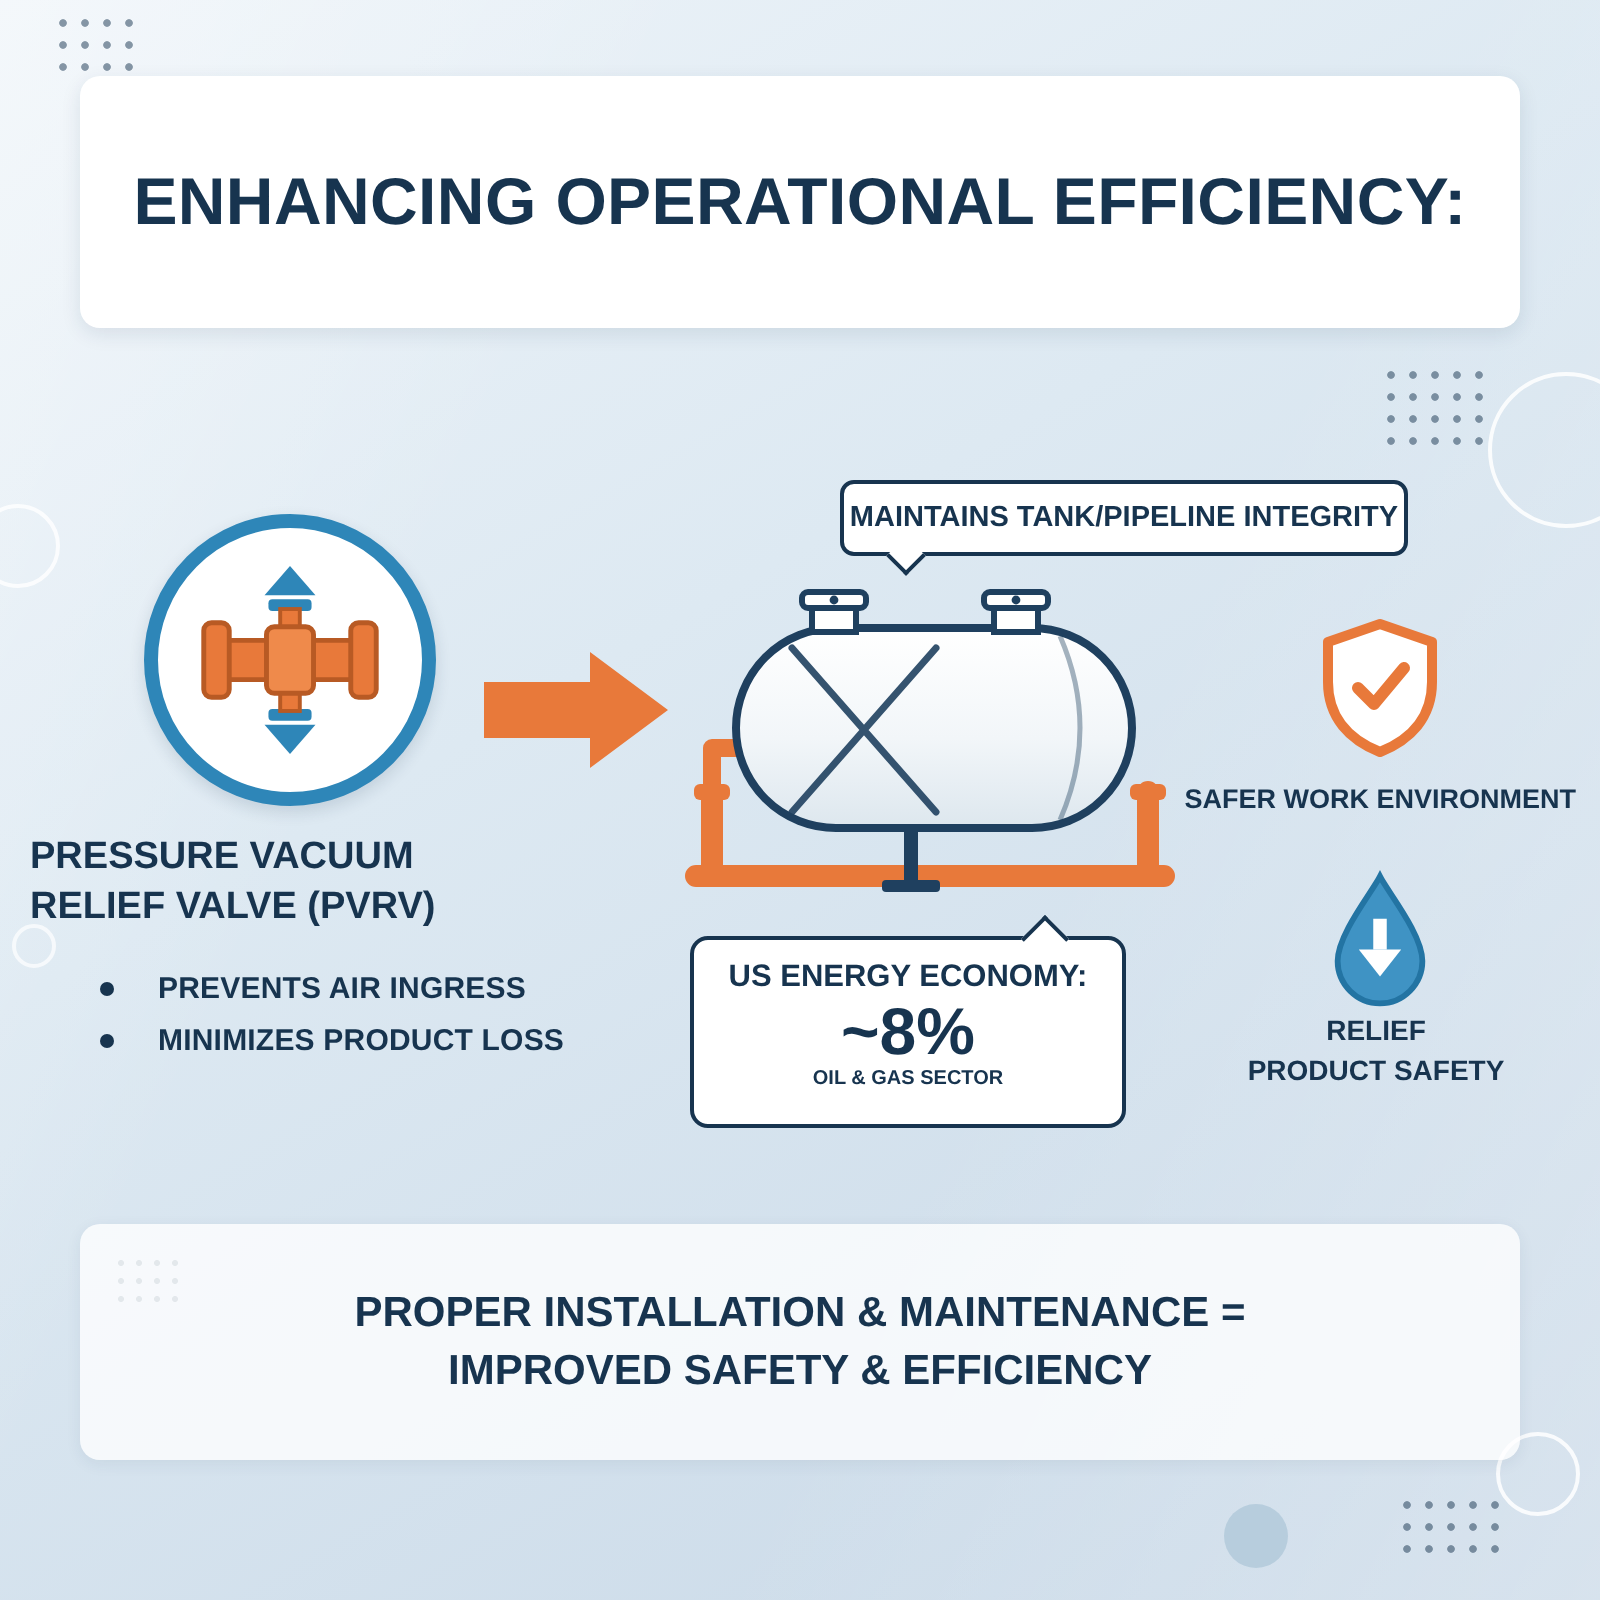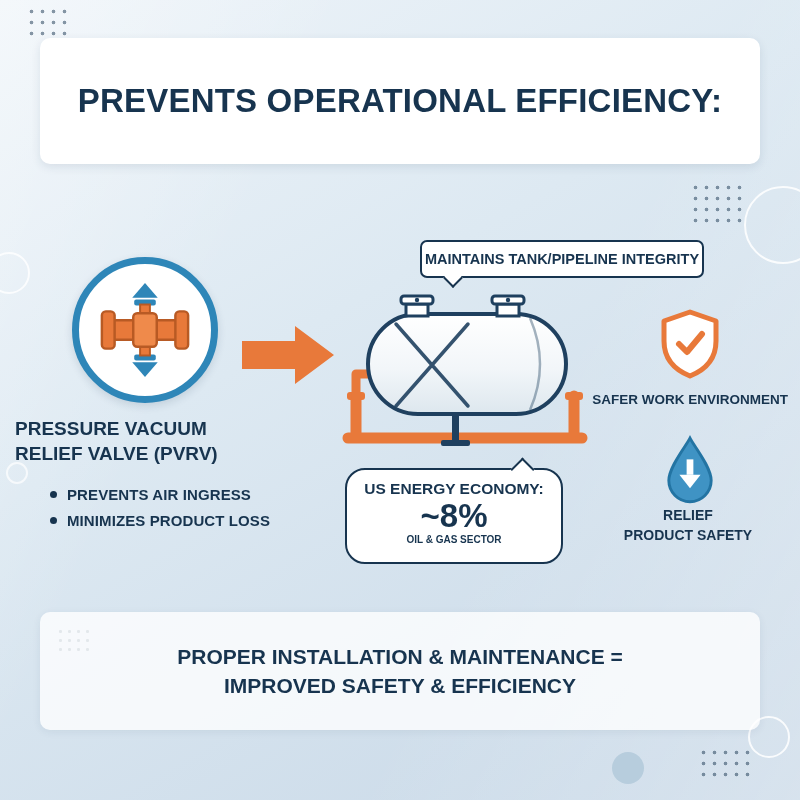--- a/index.html
+++ b/index.html
@@ -52,42 +52,42 @@
     position:absolute; left:72px; top:257px; width:146px; height:146px;
     background:#ffffff; border:7px solid #2e86b8; border-radius:50%;
     display:flex; align-items:center; justify-content:center;
     box-shadow:0 3px 8px rgba(23,52,79,0.14);
   }
   .pvrv-label {
     position:absolute; left:15px; top:416px; width:260px; text-align:left;
     font-size:19px; font-weight:800; line-height:1.32;
   }
   .bullets { position:absolute; left:50px; top:486px; }
-  .bullet { display:flex; align-items:center; gap:10px; margin-bottom:9px;
+  .bullet { display:flex; align-items:center; gap:22px; margin-bottom:9px;
             font-size:15px; font-weight:700; letter-spacing:0.1px; }
   .bullet .dot { width:7px; height:7px; border-radius:50%; background:#17344f; flex:none; }
 
   
   .flow-arrow { position:absolute; left:242px; top:326px; }
   .tank { position:absolute; left:340px; top:292px; }
 
   .callout {
     position:absolute; left:420px; top:240px; width:284px; height:38px;
     background:#ffffff; border:2.5px solid #17344f; border-radius:7px;
     display:flex; align-items:center; justify-content:center;
     font-size:14.5px; font-weight:800;
   }
   .callout-tail {
     position:absolute; left:24px; bottom:-8.5px; width:14px; height:14px; background:#ffffff;
     border-right:2.5px solid #17344f; border-bottom:2.5px solid #17344f; transform:rotate(45deg);
   }
 
   .stat-bubble {
     position:absolute; left:345px; top:468px; width:218px; height:96px;
-    background:#ffffff; border:2.5px solid #17344f; border-radius:20px;
+    background:#ffffff; border:2.5px solid #17344f; border-radius:9px;
     text-align:center; padding-top:10px;
   }
   .bubble-tail {
     position:absolute; top:-9.5px; right:30px; width:17px; height:17px; background:#ffffff;
     border-left:2.5px solid #17344f; border-top:2.5px solid #17344f; transform:rotate(45deg);
   }
   .stat-heading { font-size:15.5px; font-weight:800; }
   .stat-value   { font-size:33px; font-weight:800; line-height:1.08; }
   .stat-caption { font-size:10px; font-weight:800; }
 
@@ -122,21 +122,21 @@
   <div class="dots" id="dots-r"></div>
   <div class="dots" id="dots-f"></div>
   <div class="dots" id="dots-br"></div>
   <div class="decor-circle" id="circ-r"></div>
   <div class="decor-circle" id="circ-l1"></div>
   <div class="decor-circle" id="circ-l2"></div>
   <div class="decor-circle" id="circ-b1"></div>
   <div class="decor-circle" id="circ-b2"></div>
 
   <div class="banner">
-    <div class="title-line">PREVENTS OPERATIONAL EFFICIENCY:</div>
+    <div class="title-line">ENHANCING OPERATIONAL EFFICIENCY:</div>
   </div>
 
   <div class="pvrv-circle">
     <svg width="98" height="98" viewBox="0 0 100 100">
       <polygon points="50,2 37,17 63,17" fill="#2e86b8"></polygon>
       <rect x="39" y="19" width="22" height="6" rx="2" fill="#2e86b8"></rect>
       <polygon points="50,98 37,83 63,83" fill="#2e86b8"></polygon>
       <rect x="39" y="75" width="22" height="6" rx="2" fill="#2e86b8"></rect>
       <rect x="45" y="24" width="10" height="52" fill="#e8793a" stroke="#b85a24" stroke-width="2"></rect>
       <rect x="14" y="40" width="72" height="20" rx="3" fill="#e8793a" stroke="#b85a24" stroke-width="2.5"></rect>

